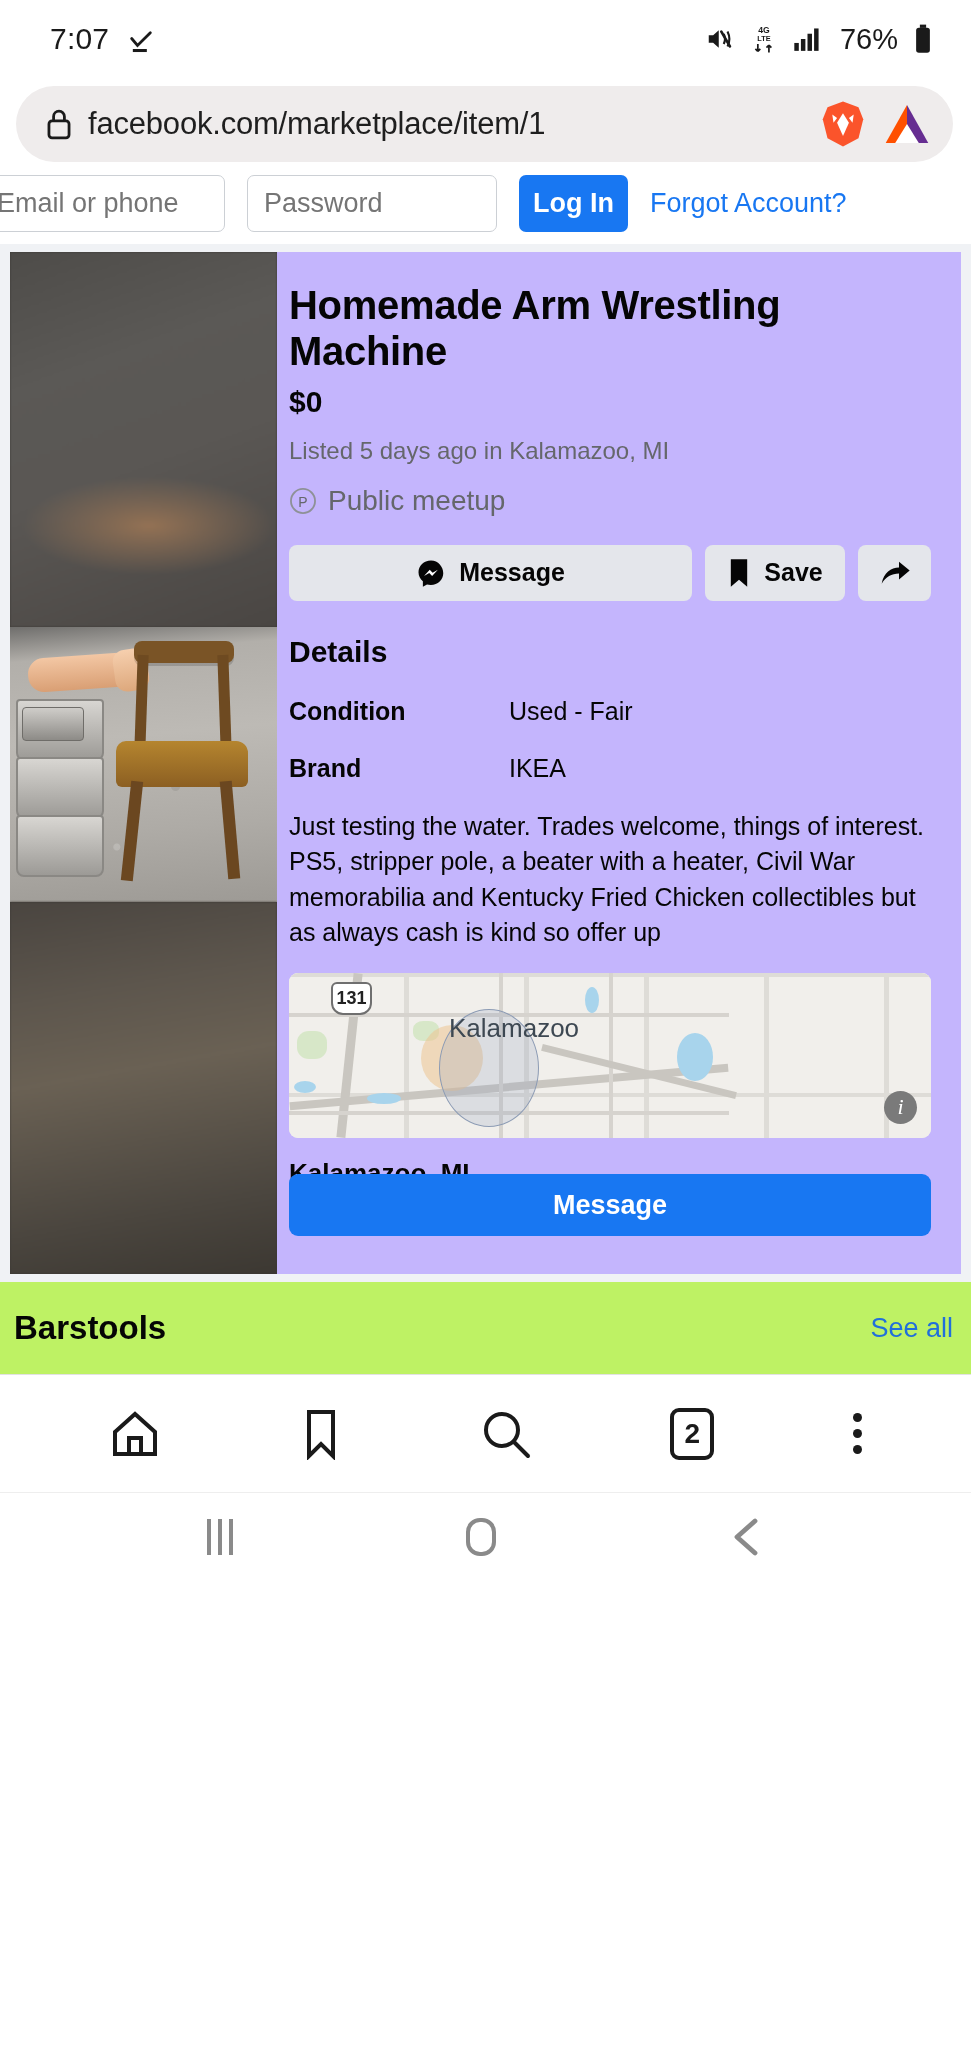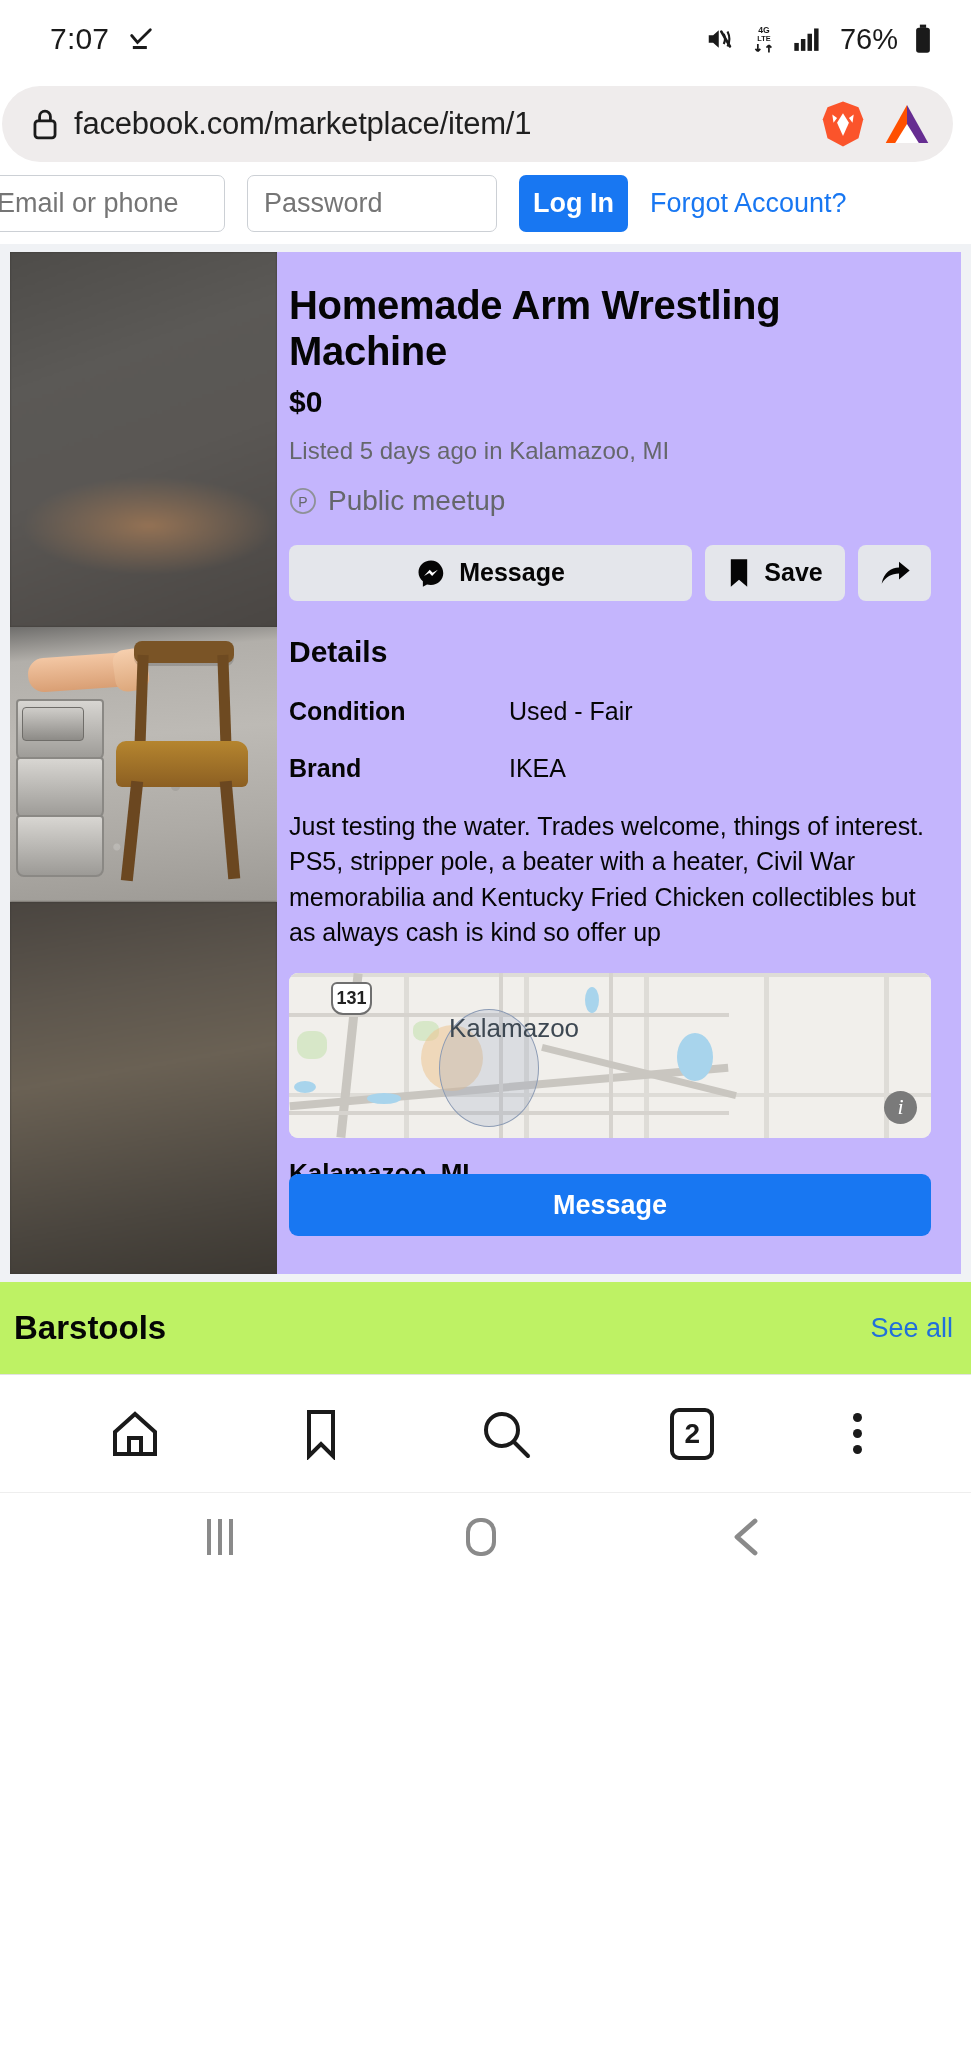--- a/index.html
+++ b/index.html
@@ -13,28 +13,28 @@
 
   
   .status-bar {
     height: 78px;
     display: flex;
     align-items: center;
     justify-content: space-between;
     padding: 0 38px 0 50px;
     background: #ffffff;
   }
-  .status-left { display: flex; align-items: center; gap: 18px; }
+  .status-left { display: flex; align-items: flex-end; gap: 18px; }
   .status-time { font-size: 30px; color: #1a1a1a; letter-spacing: 0.2px; }
   .status-right { display: flex; align-items: center; gap: 15px; }
   .status-battery-text { font-size: 29px; color: #1a1a1a; margin-left: 3px; }
   .icon-svg { display: block; }
 
   
-  .urlbar-wrap { padding: 8px 18px 0 2px; }
+  .urlbar-wrap { padding: 8px 18px 0 16px; }
   .urlbar {
     height: 76px;
     background: #efecec;
     border-radius: 38px;
     display: flex;
     align-items: center;
     padding: 0 20px 0 28px;
     gap: 14px;
   }
   .url-text {

